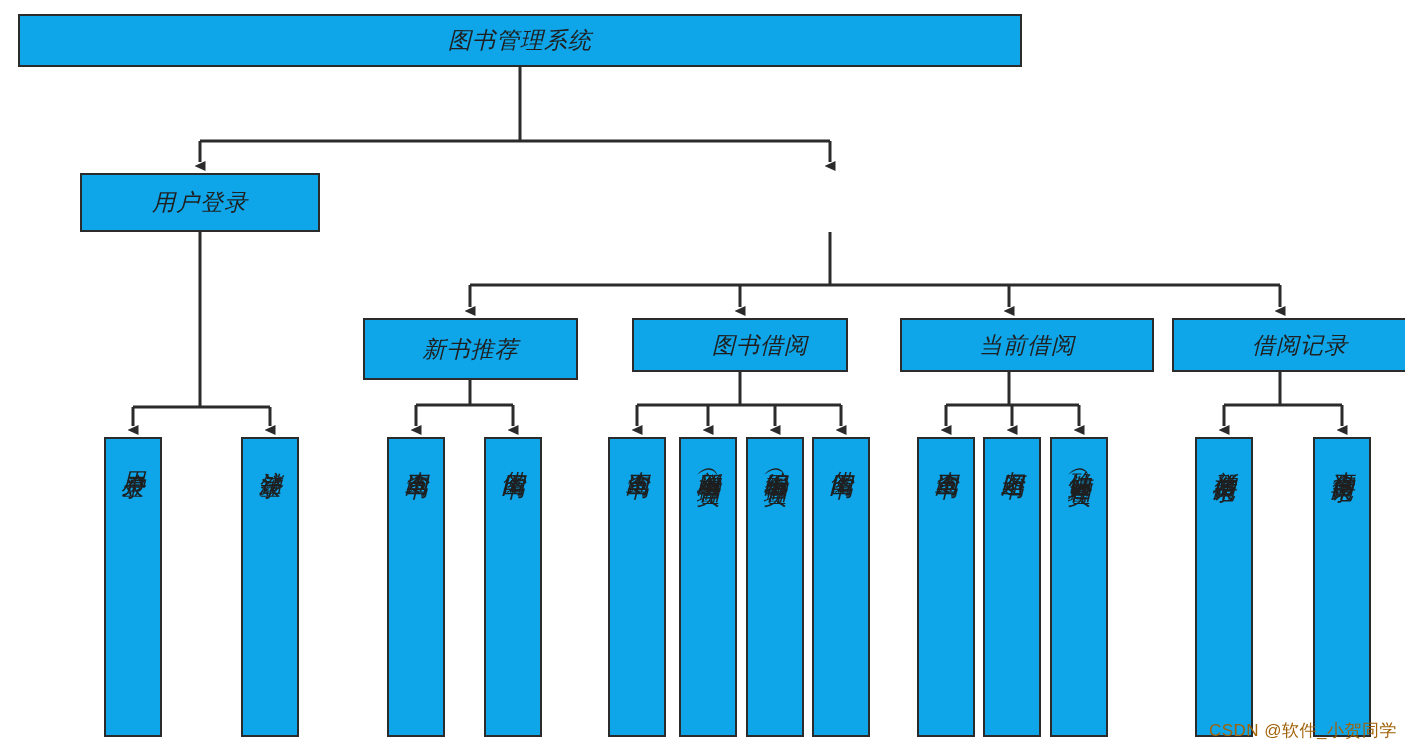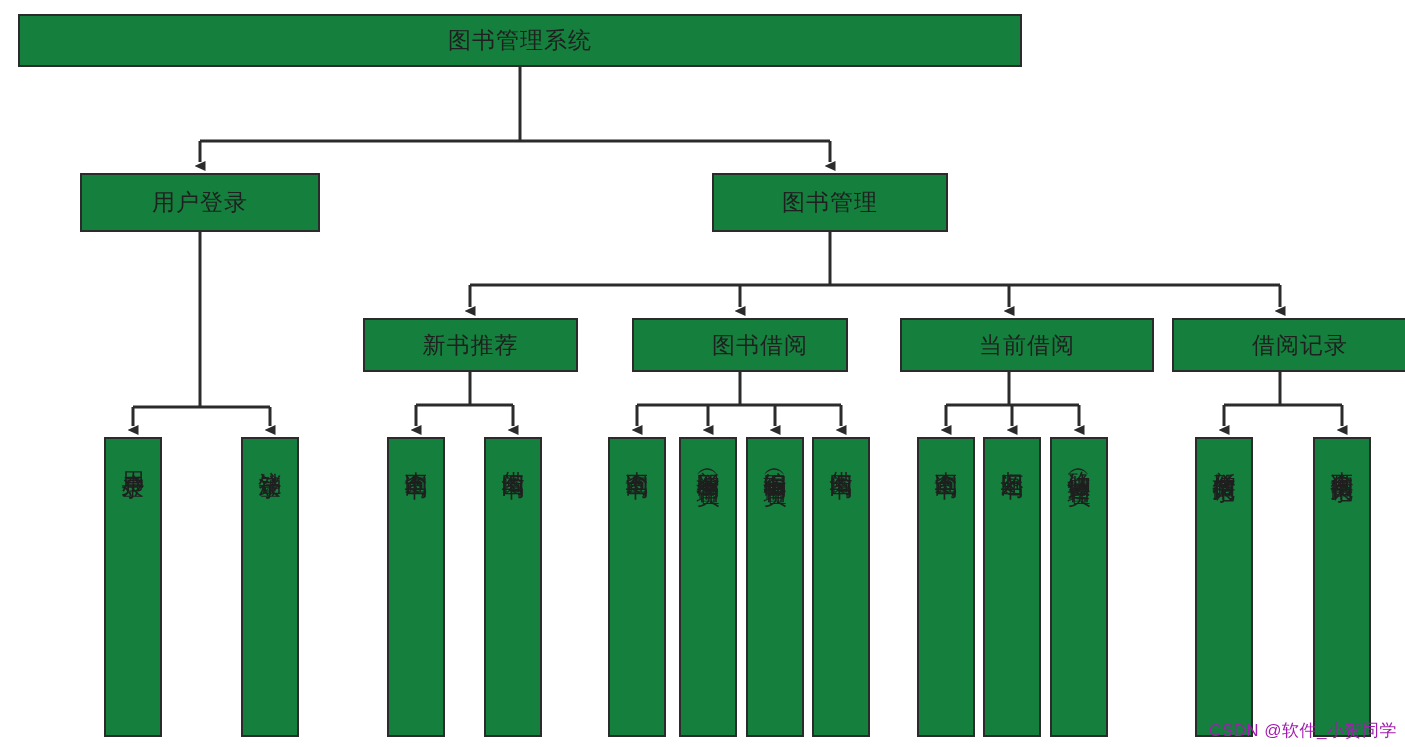--- a/index.html
+++ b/index.html
@@ -22,26 +22,27 @@
     position: absolute;
     left: 0;
     top: 0;
     width: 1405px;
     height: 747px;
     pointer-events: none;
   }
   .node {
     position: absolute;
     box-sizing: border-box;
-    background: #15803d;
+    background: #0ea5e9;
     border: 2px solid #2b2b2b;
     display: flex;
     align-items: center;
     justify-content: center;
     color: #1a1a1a;
+    font-style: italic;
   }
   .node-label {
     font-size: 23px;
     line-height: 1.15;
     letter-spacing: 1px;
     white-space: nowrap;
     color: #1f1f1f;
   }
   .node.leaf {
     align-items: flex-start;
@@ -54,21 +55,21 @@
     line-height: 1.18;
     letter-spacing: 2px;
     white-space: nowrap;
     text-align: left;
   }
   #watermark {
     position: absolute;
     right: 8px;
     bottom: 5px;
     font-size: 17px;
-    color: #a21caf;
+    color: #a16207;
     letter-spacing: 0.5px;
     white-space: nowrap;
     font-family: "Liberation Sans", "DejaVu Sans", sans-serif;
   }
 </style>
 </head>
 <body>
 
 <div id="diagram-root">
 
@@ -134,25 +135,22 @@
     </g>
   </svg>
 
   <div class="node" id="node-root" style="left: 18px; top: 14px; width: 1004px; height: 53px;">
     <span class="node-label">图书管理系统</span>
   </div>
 
   <div class="node" id="node-l2-0" style="left: 80px; top: 173px; width: 240px; height: 59px;">
     <span class="node-label">用户登录</span>
   </div>
-  <div class="node" id="node-l2-1" style="left: 712px; top: 173px; width: 236px; height: 59px;">
-    <span class="node-label">图书管理</span>
-  </div>
-
-  <div class="node" id="node-l3-0" style="left: 363px; top: 318px; width: 215px; height: 54px;">
+
+  <div class="node" id="node-l3-0" style="left: 363px; top: 318px; width: 215px; height: 62px;">
     <span class="node-label">新书推荐</span>
   </div>
   <div class="node" id="node-l3-1" style="left: 632px; top: 318px; width: 216px; height: 54px; padding-left: 40px;">
     <span class="node-label">图书借阅</span>
   </div>
   <div class="node" id="node-l3-2" style="left: 900px; top: 318px; width: 254px; height: 54px;">
     <span class="node-label">当前借阅</span>
   </div>
   <div class="node" id="node-l3-3" style="left: 1172px; top: 318px; width: 256px; height: 54px;">
     <span class="node-label">借阅记录</span>

